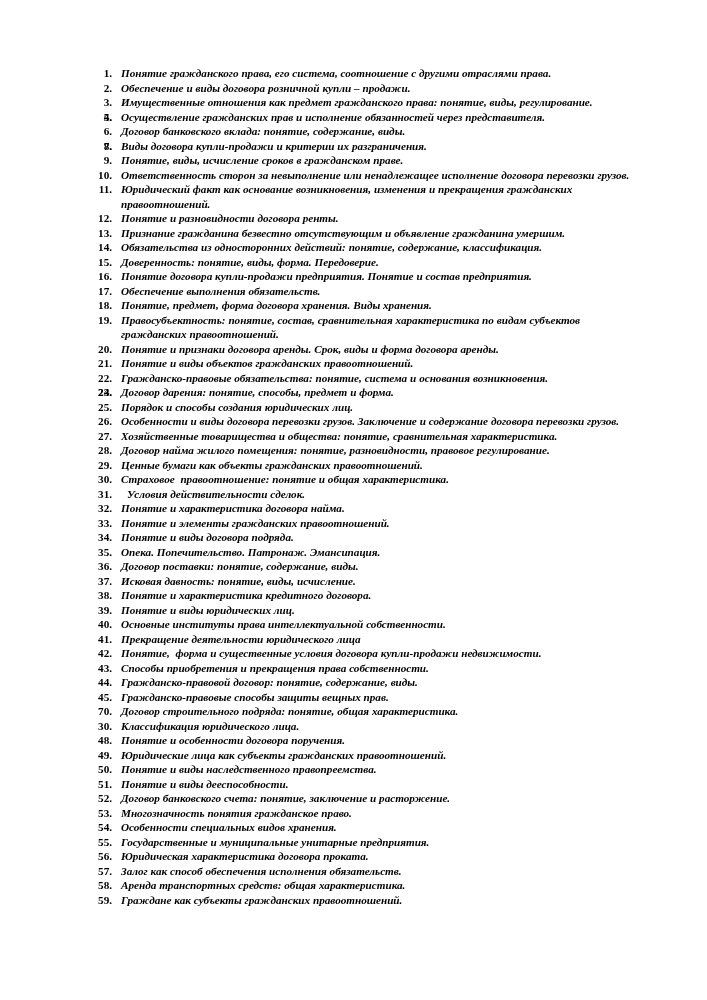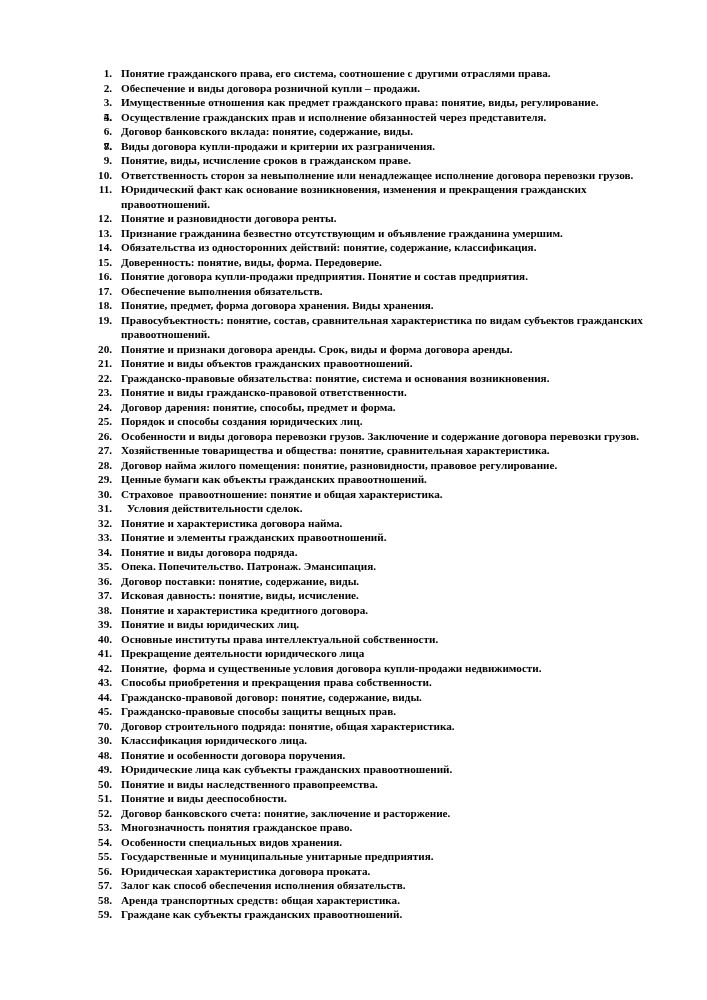--- a/index.html
+++ b/index.html
@@ -57,20 +57,21 @@
     width: 112px;
     text-align: right;
     font-weight: bold;
     font-size: 11.2px;
     line-height: 14.5px;
   }
 
   ol.question-list > li .txt {
     display: block;
     white-space: pre-wrap;
+    font-style: italic;
   }
 
   
   ol.question-list > li.indented .txt {
     padding-left: 6px;
   }
 </style>
 </head>
 <body>
 
@@ -158,21 +159,20 @@
         <li>
           <span class="num">21.</span>
           <span class="txt">Понятие и виды объектов гражданских правоотношений.</span>
         </li>
         <li>
           <span class="num">22.</span>
           <span class="txt">Гражданско-правовые обязательства: понятие, система и основания возникновения.</span>
         </li>
         <li>
           <span class="num">23.</span>
-          <span class="txt">Понятие и виды гражданско-правовой ответственности.</span>
         </li>
         <li>
           <span class="num">24.</span>
           <span class="txt">Договор дарения: понятие, способы, предмет и форма.</span>
         </li>
         <li>
           <span class="num">25.</span>
           <span class="txt">Порядок и способы создания юридических лиц.</span>
         </li>
         <li>

